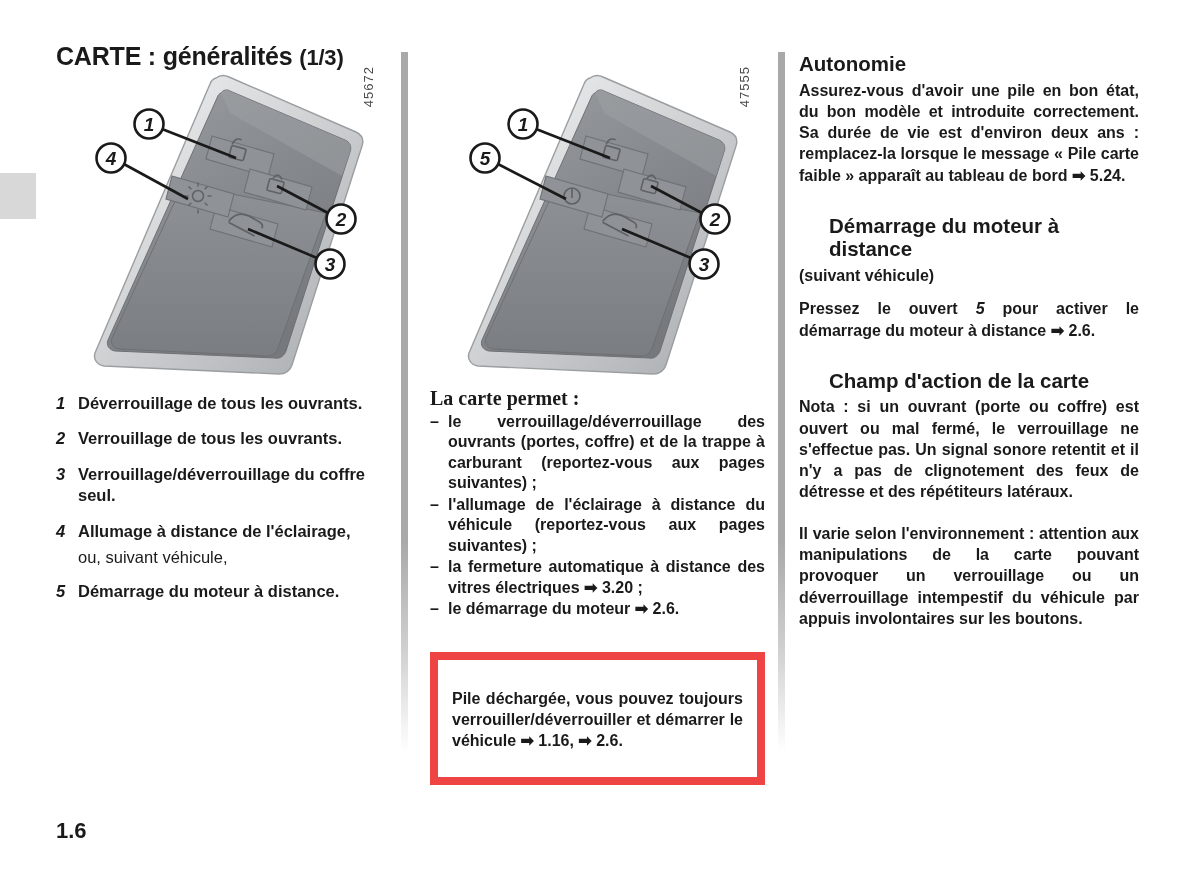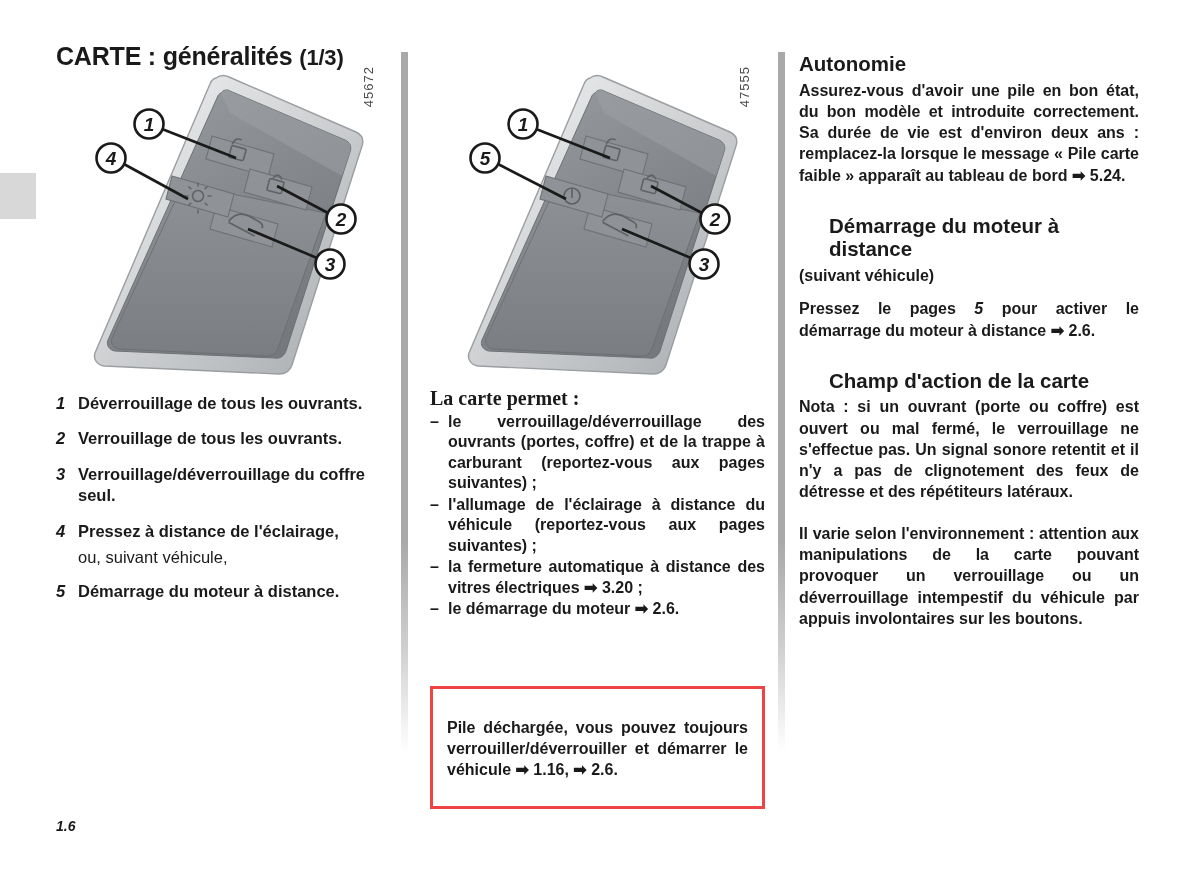--- a/index.html
+++ b/index.html
@@ -26,21 +26,21 @@
     position:absolute; left:56px; top:16px;
     font-size:25px; font-weight:bold;
     letter-spacing:-0.2px;
     white-space:nowrap;
     margin-top:26px;
   }
   .page-title .sub { font-size:22px; }
 
   .page-number {
     position:absolute; left:56px; top:818px;
-    font-size:14px; font-weight:bold;font-style:italic;
+    font-size:22px; font-weight:bold;
   }
 
   
   .col-rule {
     position:absolute; top:52px; width:7px; height:700px;
     background:linear-gradient(to bottom,#a9a9a9 0%, #a9a9a9 70%, #cfcfcf 85%, #ffffff 100%);
   }
   .col-rule.r1 { left:401px; }
   .col-rule.r2 { left:778px; }
 
@@ -88,22 +88,22 @@
   .dashlist { margin:0; }
   .dashlist .row {
     display:flex;
     font-size:16px; font-weight:bold; line-height:1.28;
     margin-bottom:1px;
   }
   .dashlist .d { width:18px; flex:0 0 18px; }
   .dashlist .t { flex:1; text-align:justify; }
 
   .notebox {
-    margin-top:66px;
-    border:3px solid #ef4444;
+    margin-top:32px;
+    border:8px solid #ef4444;
     padding:28px 14px 26px 14px;
     font-size:16px; font-weight:bold; line-height:1.33;
     text-align:justify;
   }
 
   
   .c3 h2 {
     font-size:20.5px; font-weight:bold;
     margin:0 0 4px 0; line-height:1.15;
   }
@@ -246,21 +246,21 @@
       <div class="row">
         <span class="n">2</span>
         <span class="t">Verrouillage de tous les ouvrants.</span>
       </div>
       <div class="row">
         <span class="n">3</span>
         <span class="t">Verrouillage/déverrouillage du coffre seul.</span>
       </div>
       <div class="row">
         <span class="n">4</span>
-        <span class="t">Pressez à distance de l'éclairage,</span>
+        <span class="t">Allumage à distance de l'éclairage,</span>
       </div>
       <div class="cont">ou, suivant véhicule,</div>
       <div class="row">
         <span class="n">5</span>
         <span class="t">Démarrage du moteur à distance.</span>
       </div>
     </div>
   </div>
 
   <div class="col col2">
@@ -382,21 +382,21 @@
     </div>
   </div>
 
   <div class="col col3 c3">
 
     <h2>Autonomie</h2>
     <p>Assurez-vous d'avoir une pile en bon état, du bon modèle et introduite correctement. Sa durée de vie est d'environ deux ans : remplacez-la lorsque le message « Pile carte faible » apparaît au tableau de bord ➡ 5.24.</p>
 
     <h2 class="gap-lg">Démarrage du moteur à distance</h2>
     <p class="sub-note">(suivant véhicule)</p>
-    <p><span>Pressez le pages </span><span class="it">5</span><span> pour activer le démarrage du moteur à distance ➡ 2.6.</span></p>
+    <p><span>Pressez le ouvert </span><span class="it">5</span><span> pour activer le démarrage du moteur à distance ➡ 2.6.</span></p>
 
     <h2 class="gap-lg">Champ d'action de la carte</h2>
     <p><span>Nota :</span><span> si un ouvrant (porte ou coffre) est ouvert ou mal fermé, le verrouillage ne s'effectue pas. Un signal sonore retentit et il n'y a pas de clignotement des feux de détresse et des répétiteurs latéraux.</span></p>
 
     <p>Il varie selon l'environnement : attention aux manipulations de la carte pouvant provoquer un verrouillage ou un déverrouillage intempestif du véhicule par appuis involontaires sur les boutons.</p>
   </div>
 
   <div class="page-number">1.6</div>
 </div>
 

